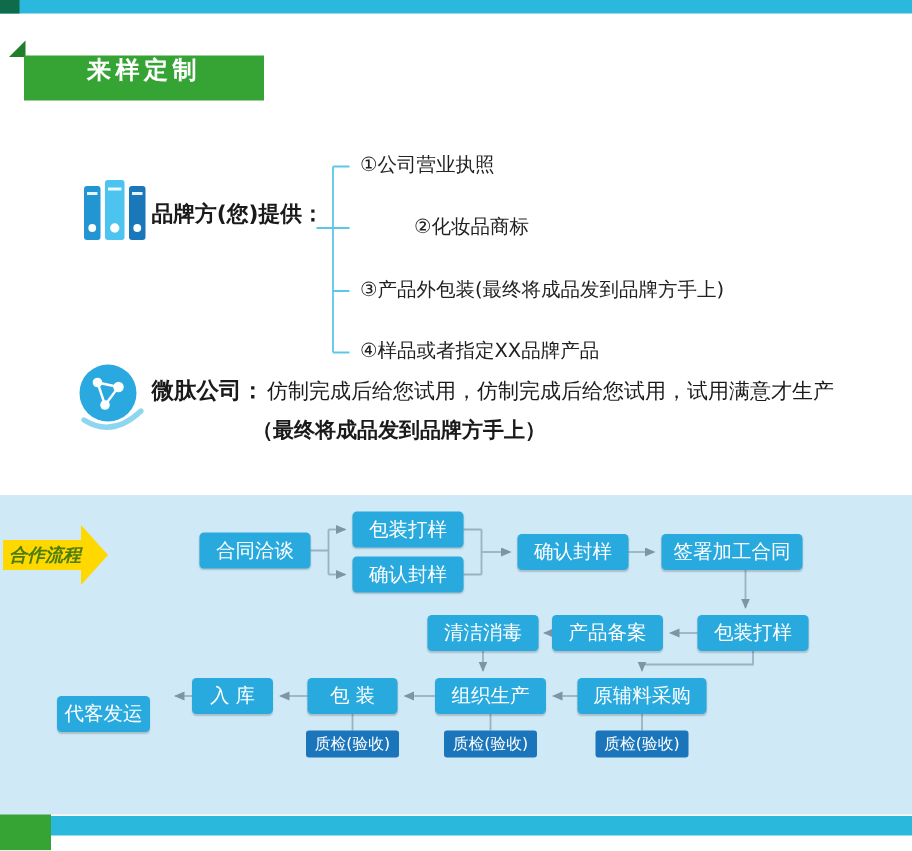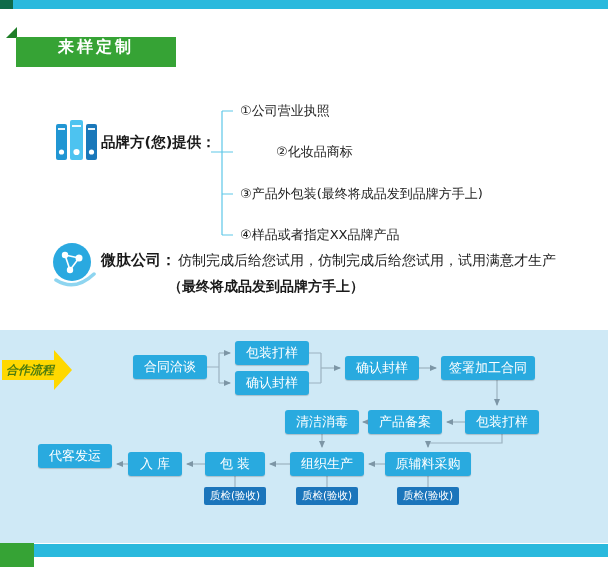--- a/index.html
+++ b/index.html
@@ -137,19 +137,19 @@
   <div class="node" style="left:235px;top:371px;width:74px">确认封样</div>
   <div class="node" style="left:345px;top:356px;width:74px">确认封样</div>
   <div class="node" style="left:441px;top:356px;width:94px">签署加工合同</div>
   <div class="node" style="left:465px;top:410px;width:74px">包装打样</div>
   <div class="node" style="left:368px;top:410px;width:74px">产品备案</div>
   <div class="node" style="left:285px;top:410px;width:74px">清洁消毒</div>
   <div class="node" style="left:385px;top:452px;width:86px">原辅料采购</div>
   <div class="node" style="left:290px;top:452px;width:74px">组织生产</div>
   <div class="node" style="left:205px;top:452px;width:60px">包 装</div>
   <div class="node" style="left:128px;top:452px;width:54px">入 库</div>
-  <div class="node" style="left:38px;top:444px;width:74px">代客发运</div>
+  <div class="node" style="left:38px;top:464px;width:62px">代客发运</div>
 
   <div class="qc" style="left:204px;top:487px">质检(验收)</div>
   <div class="qc" style="left:296px;top:487px">质检(验收)</div>
   <div class="qc" style="left:397px;top:487px">质检(验收)</div>
 
 </div>
 
 </body></html>

